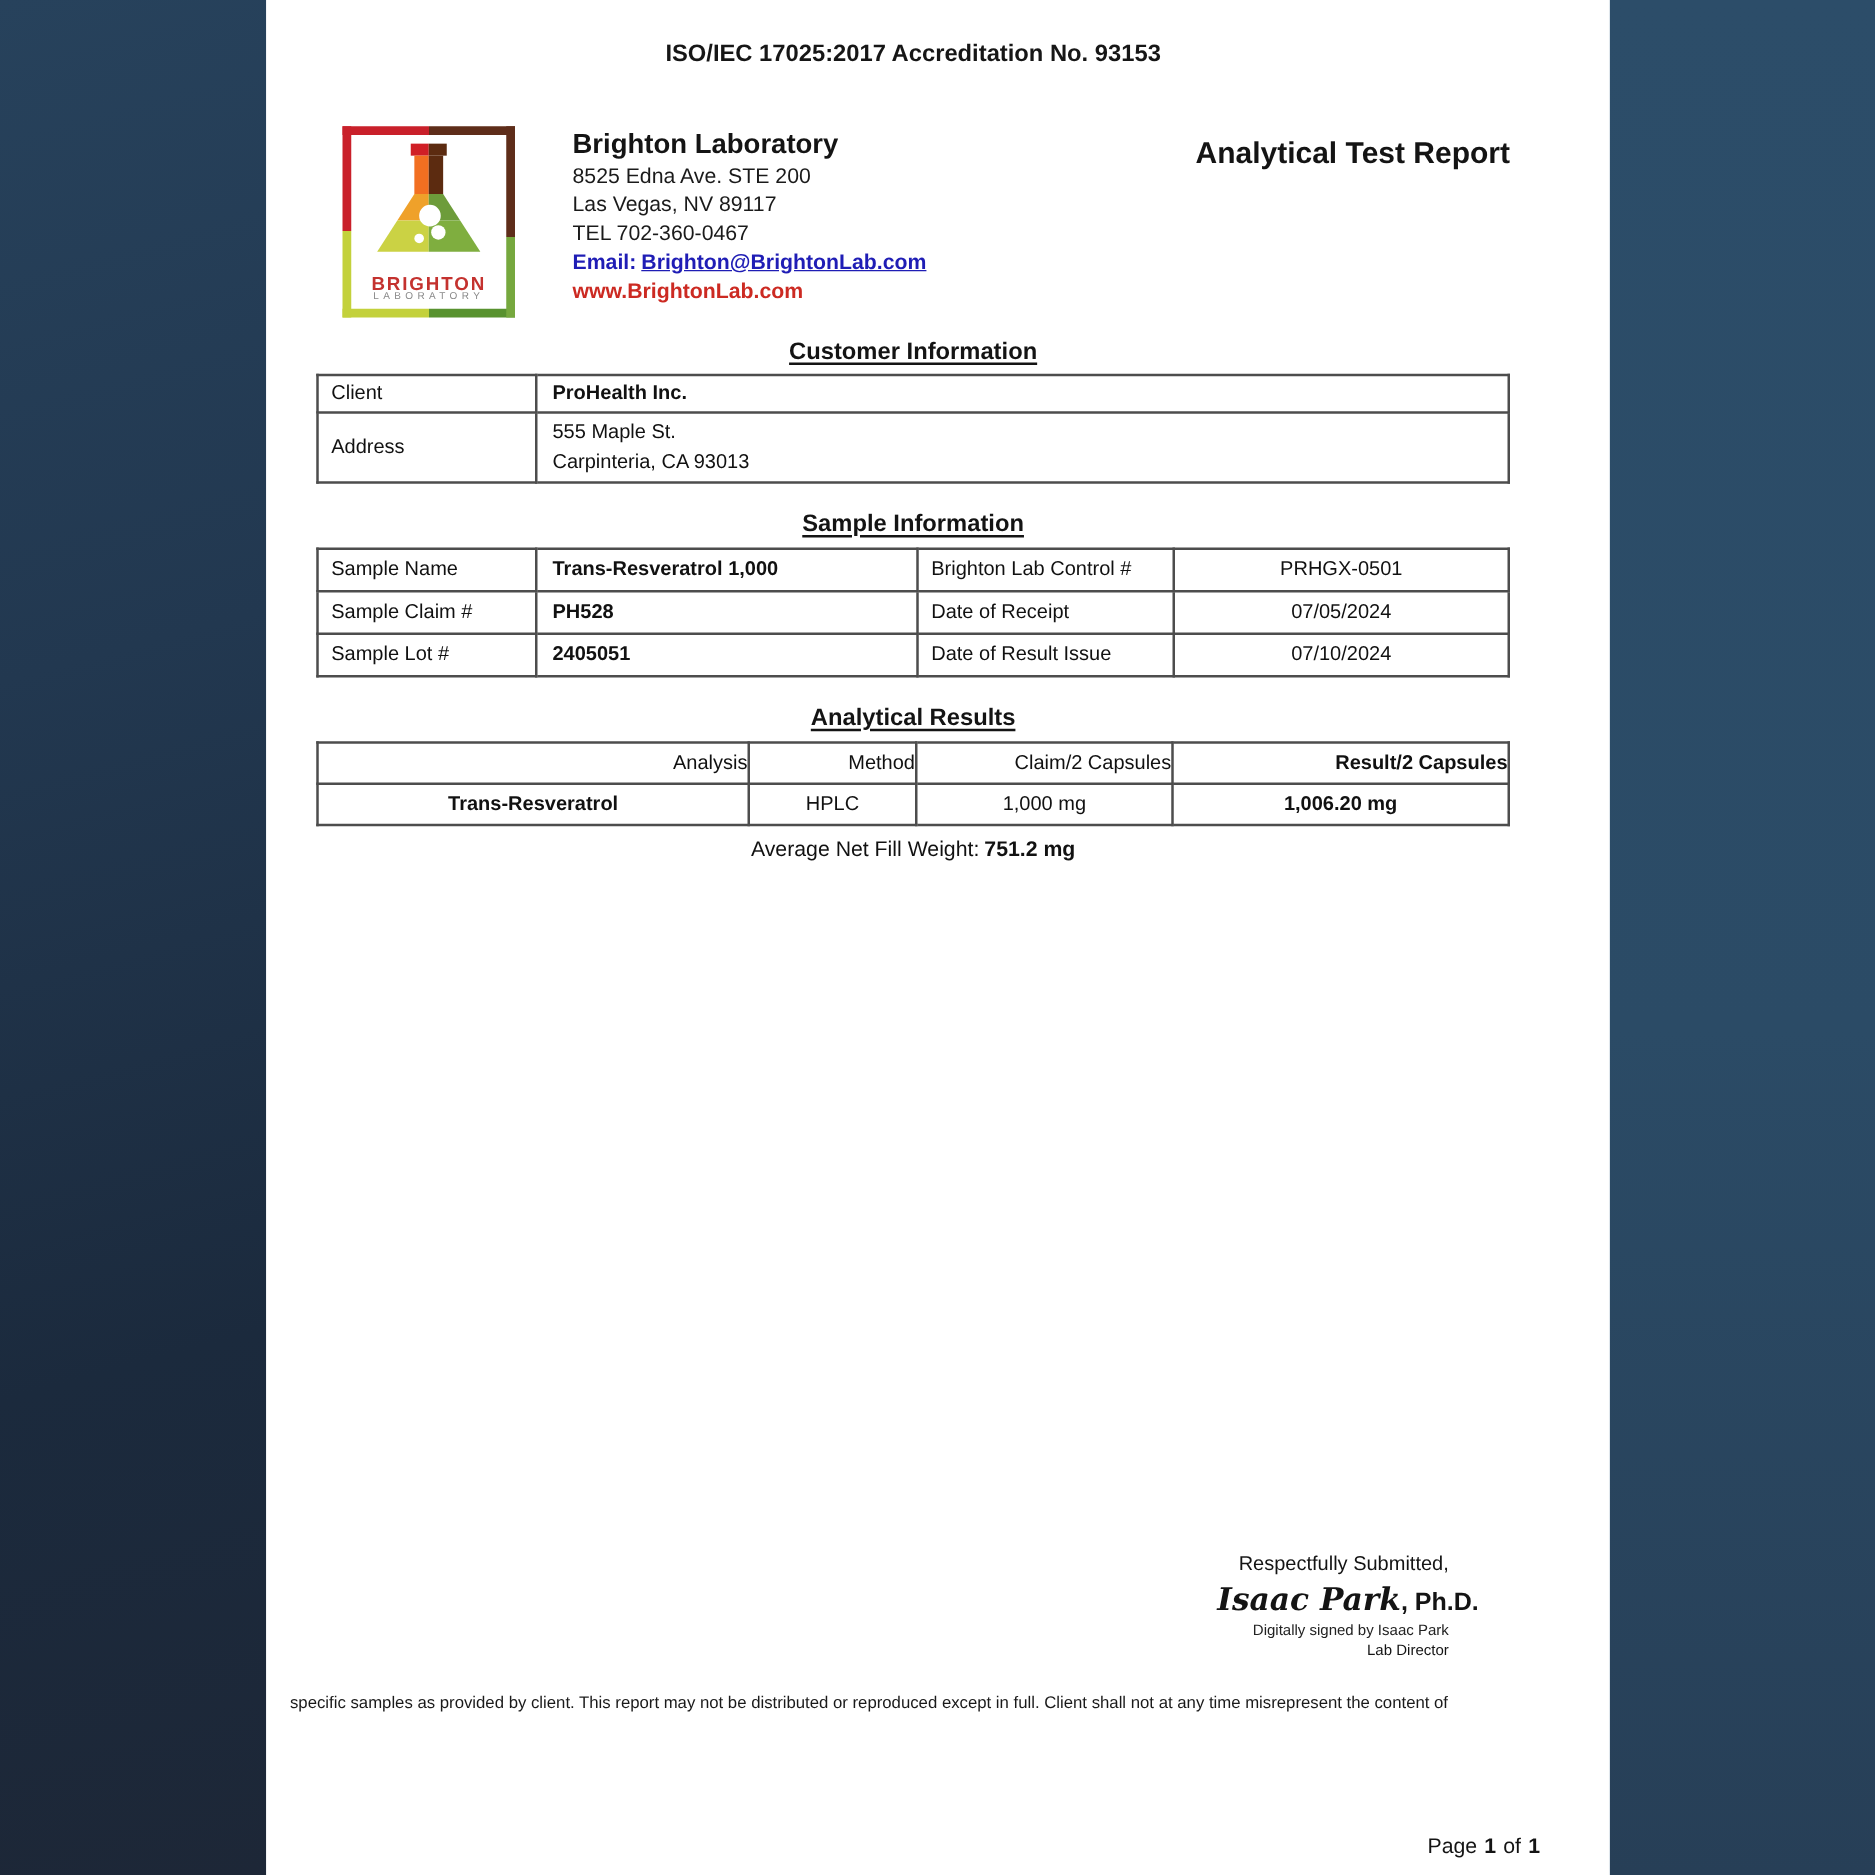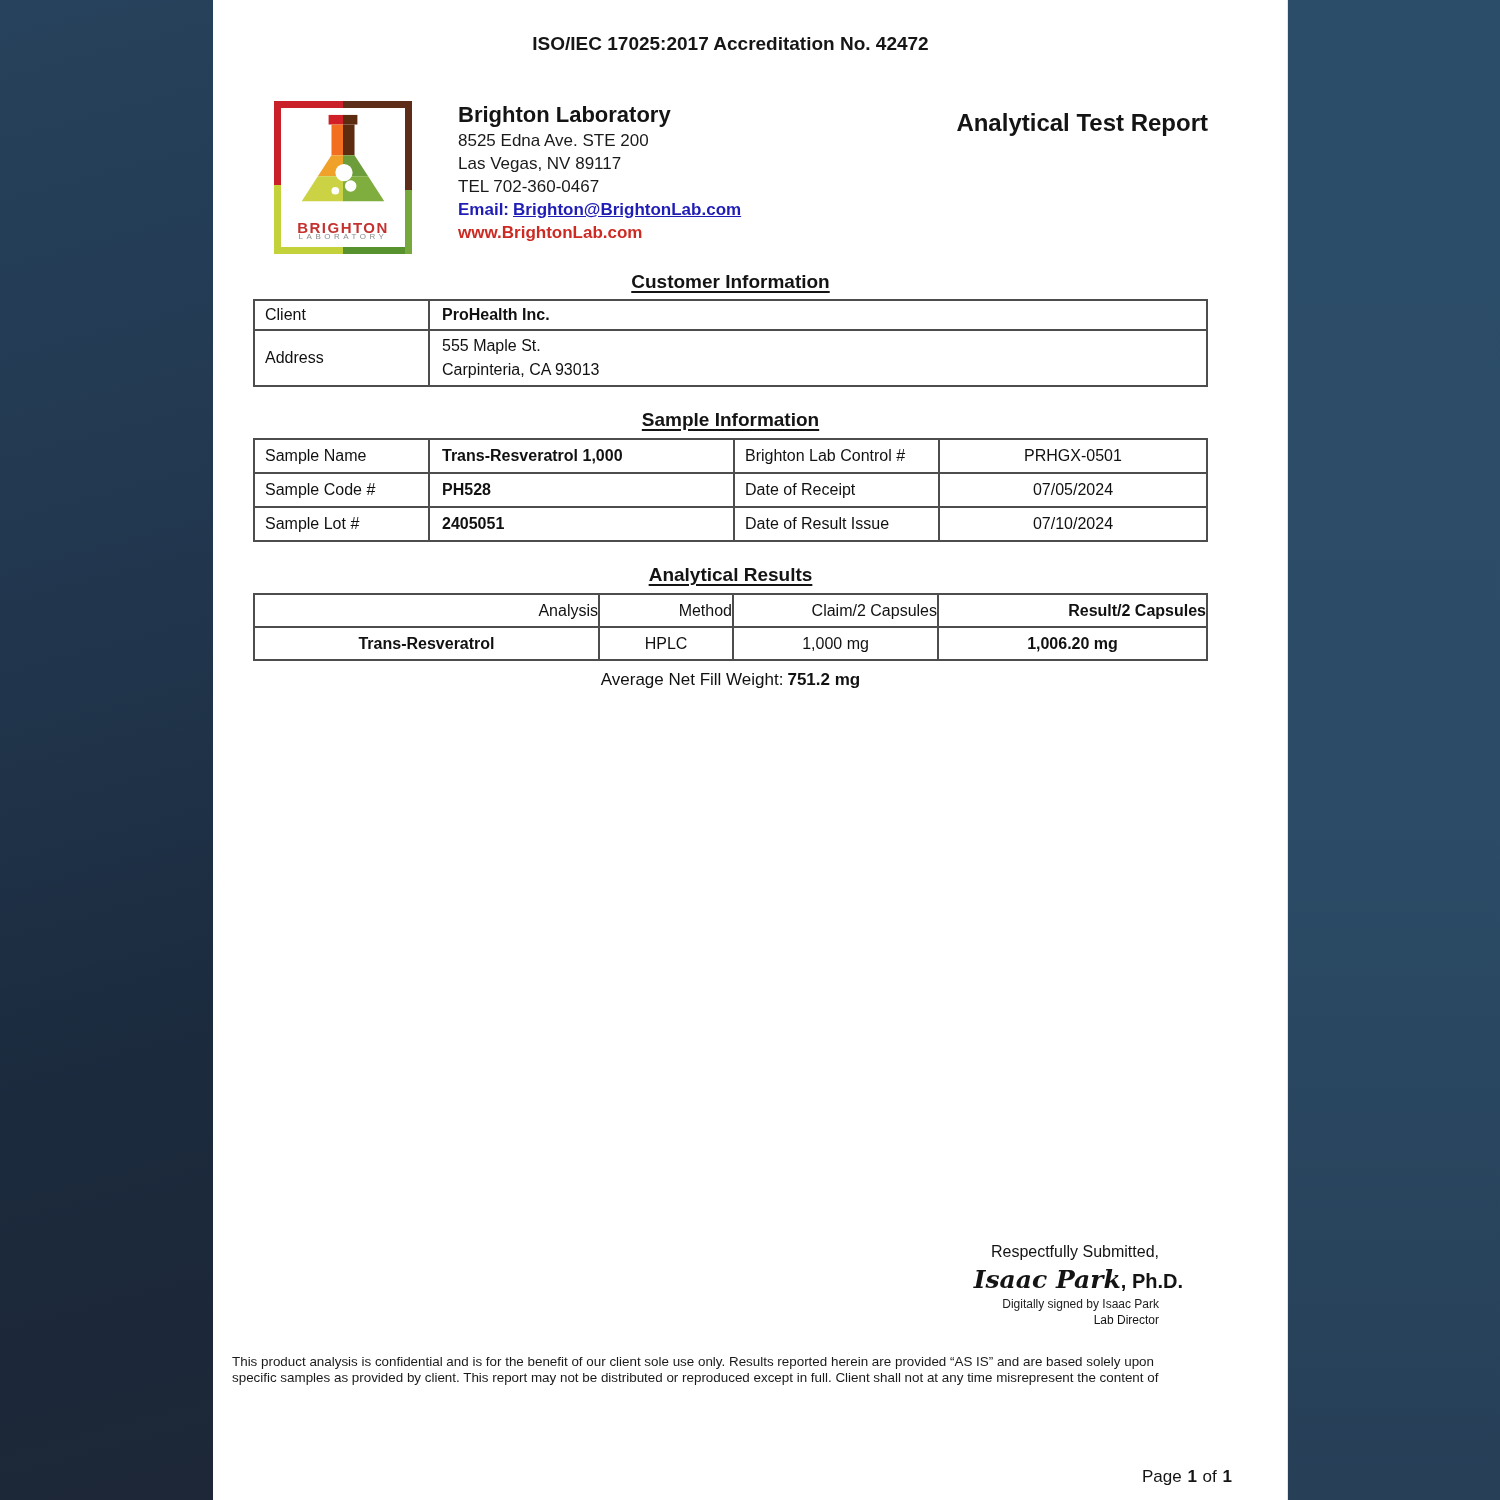--- a/index.html
+++ b/index.html
@@ -79,21 +79,21 @@
   .sp { display:inline-block; width:4px; }
 </style>
 </head>
 <body>
 
 <div class="stage">
   <div class="bg-strip left"></div>
 
   <div class="page">
 
-    <div class="iso-header">ISO/IEC 17025:2017 Accreditation No. 42472</div>
+    <div class="iso-header">ISO/IEC 17025:2017 Accreditation No. 93153</div>
 
     <div class="content">
 
       <div class="report-header">
 
         <div class="logo">
           <div class="logo-border top"></div>
           <div class="logo-border bottom"></div>
           <div class="logo-border left"></div>
           <div class="logo-border right"></div>
@@ -156,21 +156,21 @@
             <col>
           </colgroup>
         <tbody>
             <tr>
           <td class="lbl">Sample Name</td>
           <td class="val bold">Trans-Resveratrol 1,000</td>
           <td class="lbl">Brighton Lab Control #</td>
           <td class="center">PRHGX-0501</td>
         </tr>
         <tr>
-          <td class="lbl">Sample Code #</td>
+          <td class="lbl">Sample Claim #</td>
           <td class="val bold">PH528</td>
           <td class="lbl">Date of Receipt</td>
           <td class="center">07/05/2024</td>
         </tr>
         <tr>
           <td class="lbl">Sample Lot #</td>
           <td class="val bold">2405051</td>
           <td class="lbl">Date of Result Issue</td>
           <td class="center">07/10/2024</td>
         </tr>
@@ -206,21 +206,20 @@
     </div>
 
     <div class="signature">
       <div class="sig-line1">Respectfully Submitted,</div>
       <div class="sig-name-row"><span class="sig-name">Isaac Park</span><span class="sig-suffix">, Ph.D.</span></div>
       <div class="sig-digital">Digitally signed by Isaac Park</div>
       <div class="sig-title">Lab Director</div>
     </div>
 
     <div class="disclaimer">
-      <div>This product analysis is confidential and is for the benefit of our client sole use only. Results reported herein are provided “AS IS” and are based solely upon</div>
       <div>specific samples as provided by client. This report may not be distributed or reproduced except in full. Client shall not at any time misrepresent the content of</div>
     </div>
 
     <div class="page-footer"><span>Page</span> <b>1</b> <span>of</span> <b>1</b></div>
 
   </div>
 
   <div class="bg-strip right"></div>
 </div>
 

